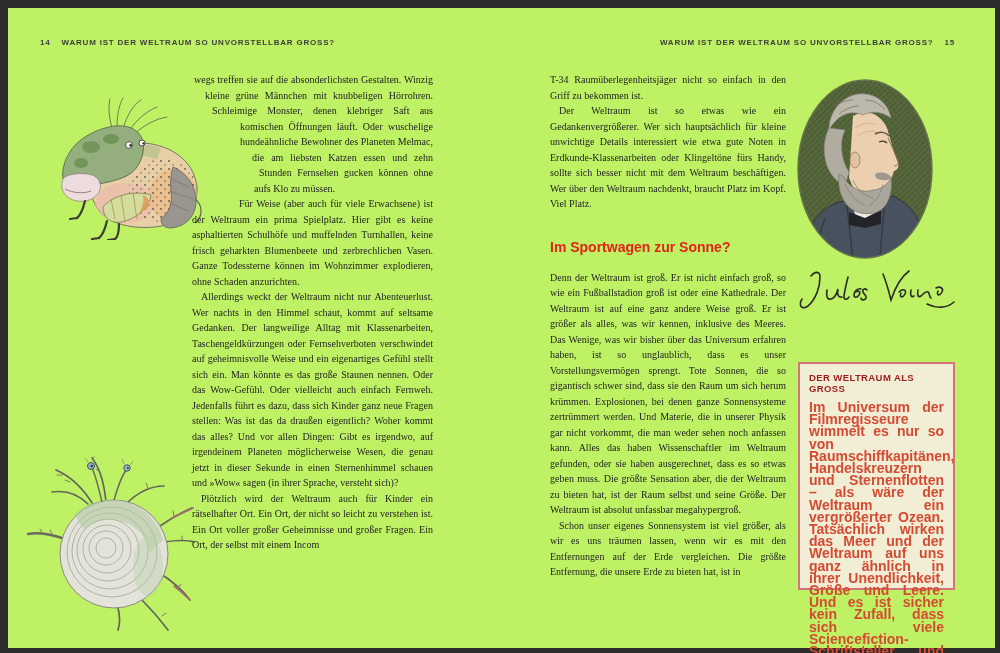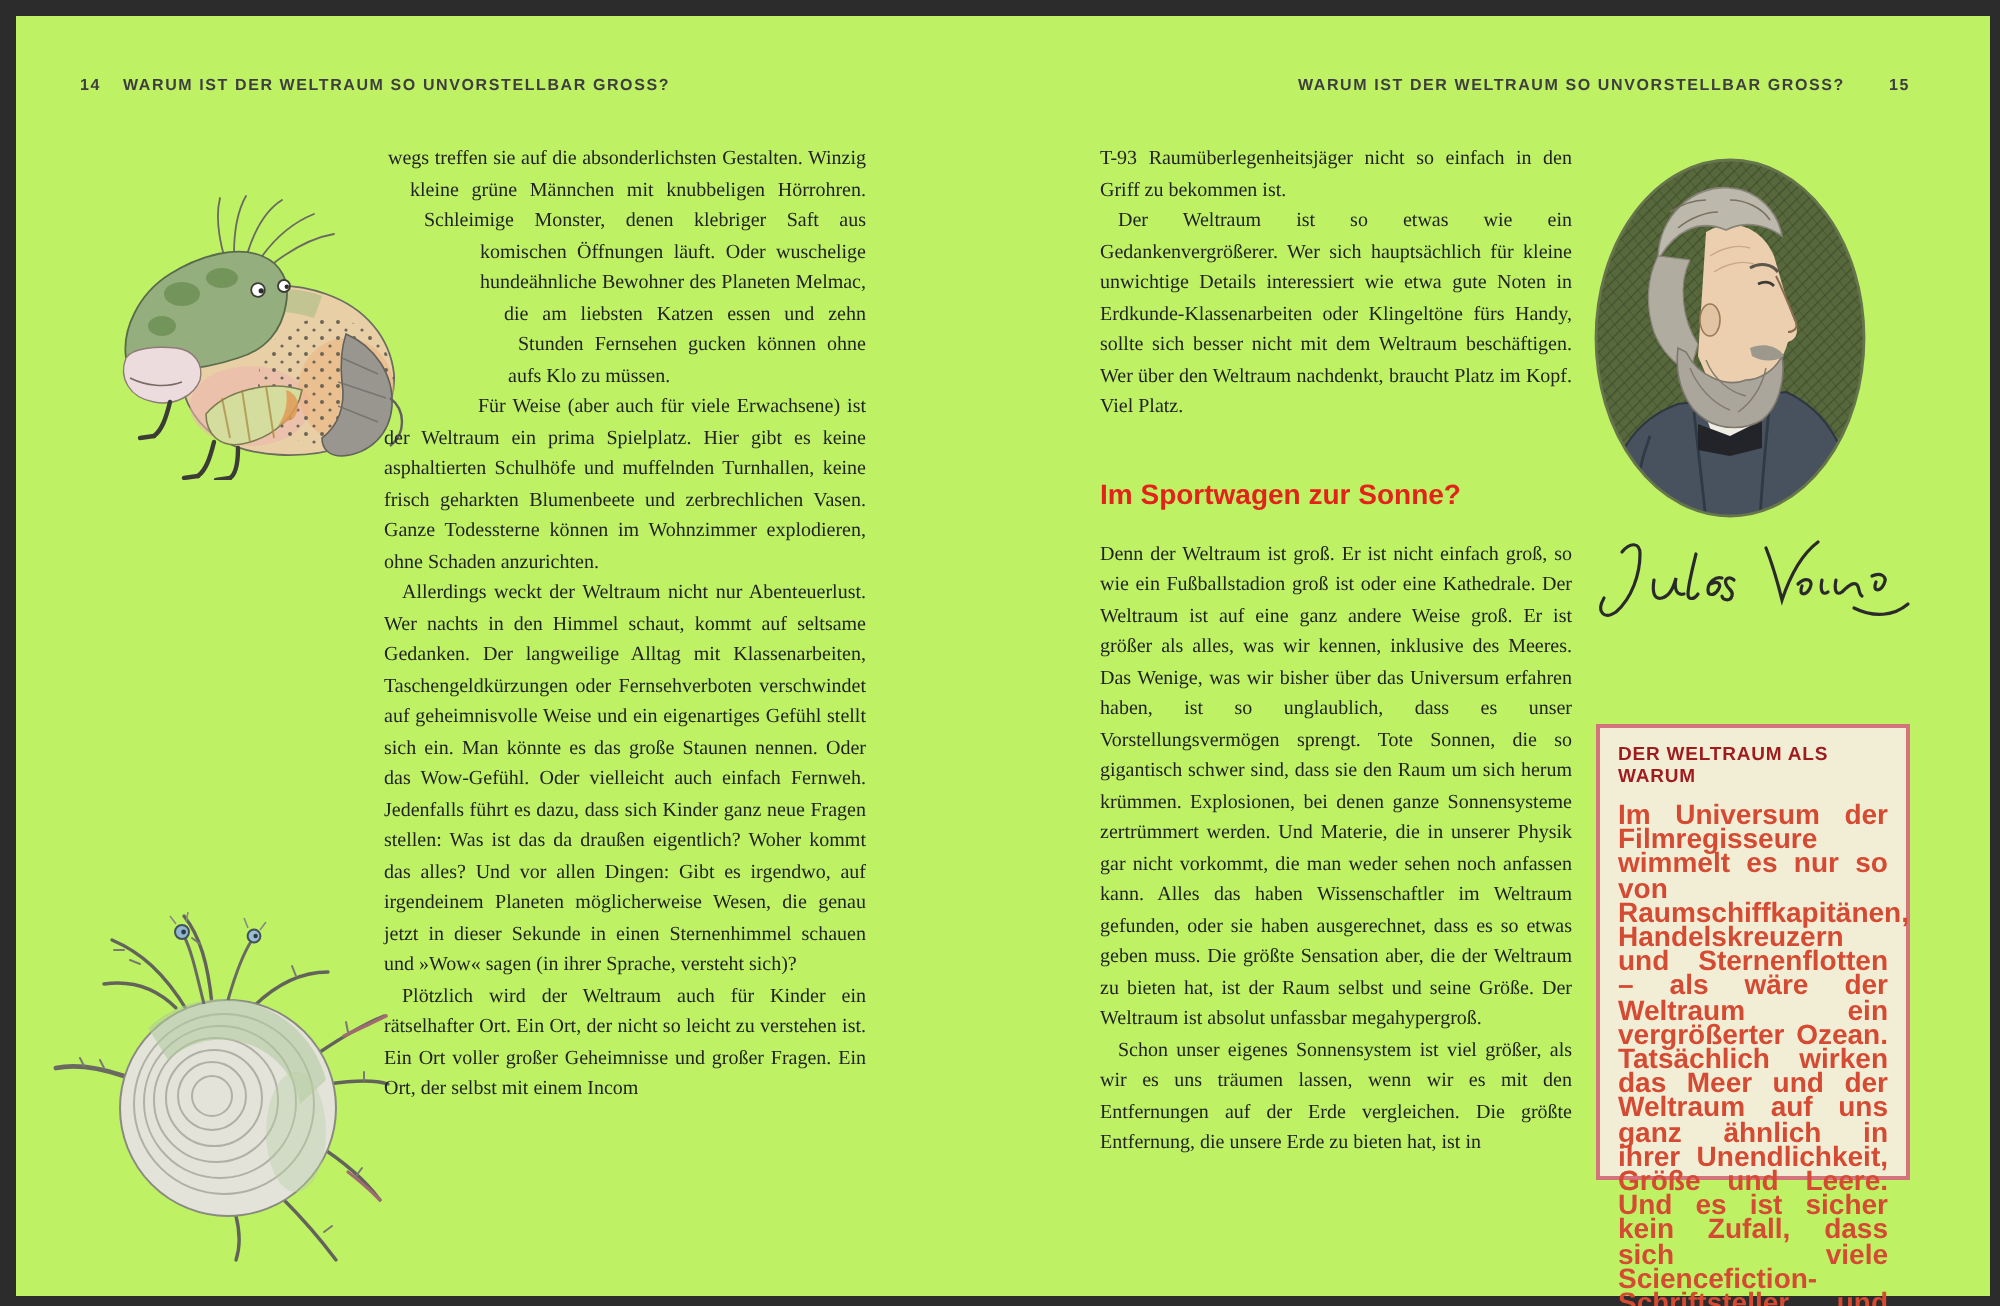--- a/index.html
+++ b/index.html
@@ -16,21 +16,21 @@
   
   .running-head{
     position:absolute;top:30px;
     font-family:"Liberation Sans", sans-serif;
     font-weight:bold;font-size:8px;letter-spacing:0.8px;
     color:#3e3e3e;white-space:nowrap;
   }
   .head-left{left:32px;}
   .head-right{right:40px;}
   .pagenum-left{margin-right:11px;}
-  .pagenum-right{margin-left:22px;text-align:center;}
+  .pagenum-right{margin-left:11px;text-align:center;}
 
   
   .col{position:absolute;top:64px;}
   .col-left{left:184px;width:241px;}
   .col-right{left:542px;width:236px;}
   .col p{
     margin:0;font-size:10px;line-height:15.5px;
     text-align:justify;color:#232323;
   }
   .col p.ind{text-indent:9px;}
@@ -189,21 +189,21 @@
   </svg>
 
   <div class="col col-left">
     <p><i class="st" style="width:2px"></i><i class="st" style="width:13px"></i><i class="st" style="width:20px"></i><i class="st" style="width:15px"></i><i class="st" style="width:48px"></i><i class="st" style="width:60px"></i><i class="st" style="width:67px"></i><i class="st" style="width:62px"></i><i class="st" style="width:38px"></i><span>wegs treffen sie auf die absonderlichsten Gestalten. Winzig kleine grüne Männchen mit knubbeligen Hörrohren. Schleimige Monster, denen klebriger Saft aus komischen Öffnungen läuft. Oder wuschelige hundeähnliche Bewohner des Planeten Melmac, die am liebsten Katzen essen und zehn Stunden Fernsehen gucken können ohne aufs Klo zu müssen.</span></p>
     <p class="ind"><span>Für Weise (aber auch für viele Erwachsene) ist der Weltraum ein prima Spielplatz. Hier gibt es keine asphaltierten Schulhöfe und muffelnden Turnhallen, keine frisch geharkten Blumenbeete und zerbrechlichen Vasen. Ganze Todessterne können im Wohnzimmer explodieren, ohne Schaden anzurichten.</span></p>
     <p class="ind"><span>Allerdings weckt der Weltraum nicht nur Abenteuerlust. Wer nachts in den Himmel schaut, kommt auf seltsame Gedanken. Der langweilige Alltag mit Klassenarbeiten, Taschengeldkürzungen oder Fernsehverboten verschwindet auf geheimnisvolle Weise und ein eigenartiges Gefühl stellt sich ein. Man könnte es das große Staunen nennen. Oder das Wow-Gefühl. Oder vielleicht auch einfach Fernweh. Jedenfalls führt es dazu, dass sich Kinder ganz neue Fragen stellen: Was ist das da draußen eigentlich? Woher kommt das alles? Und vor allen Dingen: Gibt es irgendwo, auf irgendeinem Planeten möglicherweise Wesen, die genau jetzt in dieser Sekunde in einen Sternenhimmel schauen und »Wow« sagen (in ihrer Sprache, versteht sich)?</span></p>
     <p class="ind"><span>Plötzlich wird der Weltraum auch für Kinder ein rätselhafter Ort. Ein Ort, der nicht so leicht zu verstehen ist. Ein Ort voller großer Geheimnisse und großer Fragen. Ein Ort, der selbst mit einem Incom</span></p>
   </div>
 
   <div class="col col-right">
-    <p><span>T-93 Raumüberlegenheitsjäger nicht so einfach in den Griff zu bekommen ist.</span></p>
+    <p><span>T-34 Raumüberlegenheitsjäger nicht so einfach in den Griff zu bekommen ist.</span></p>
     <p class="ind"><span>Der Weltraum ist so etwas wie ein Gedankenvergrößerer. Wer sich hauptsächlich für kleine unwichtige Details interessiert wie etwa gute Noten in Erdkunde-Klassenarbeiten oder Klingeltöne fürs Handy, sollte sich besser nicht mit dem Weltraum beschäftigen. Wer über den Weltraum nachdenkt, braucht Platz im Kopf. Viel Platz.</span></p>
     <h2 class="section-heading">Im Sportwagen zur Sonne?</h2>
     <p><span>Denn der Weltraum ist groß. Er ist nicht einfach groß, so wie ein Fußballstadion groß ist oder eine Kathedrale. Der Weltraum ist auf eine ganz andere Weise groß. Er ist größer als alles, was wir kennen, inklusive des Meeres. Das Wenige, was wir bisher über das Universum erfahren haben, ist so unglaublich, dass es unser Vorstellungsvermögen sprengt. Tote Sonnen, die so gigantisch schwer sind, dass sie den Raum um sich herum krümmen. Explosionen, bei denen ganze Sonnensysteme zertrümmert werden. Und Materie, die in unserer Physik gar nicht vorkommt, die man weder sehen noch anfassen kann. Alles das haben Wissenschaftler im Weltraum gefunden, oder sie haben ausgerechnet, dass es so etwas geben muss. Die größte Sensation aber, die der Weltraum zu bieten hat, ist der Raum selbst und seine Größe. Der Weltraum ist absolut unfassbar megahypergroß.</span></p>
     <p class="ind"><span>Schon unser eigenes Sonnensystem ist viel größer, als wir es uns träumen lassen, wenn wir es mit den Entfernungen auf der Erde vergleichen. Die größte Entfernung, die unsere Erde zu bieten hat, ist in</span></p>
   </div>
 
   <svg class="illo portrait" viewBox="0 0 140 182">
     <defs>
       <clipPath id="ov">
           <ellipse cx="70" cy="91" rx="67" ry="89"></ellipse>
@@ -252,17 +252,17 @@
         <path d="M102,30 C106,26 110,28 108,32 C106,36 102,36 104,31"></path>
         <path d="M114,28 C113,33 114,36 117,34"></path>
         <path d="M121,28 C120,33 121,36 124,34 C126,32 129,29 131,30 C133,31 132,35 134,36"></path>
         <path d="M139,26 C143,24 147,26 145,30 C143,34 139,34 141,29"></path>
         <path d="M130,42 C140,47 150,46 157,40"></path>
       </g>
     </svg>
   </div>
 
   <aside class="sidebar">
-    <div class="sidebar-title">DER WELTRAUM ALS WARUM</div>
+    <div class="sidebar-title">DER WELTRAUM ALS GROSS</div>
     <div class="sidebar-body">Im Universum der Filmregisseure wimmelt es nur so von Raumschiffkapitänen, Handelskreuzern und Sternenflotten – als wäre der Weltraum ein vergrößerter Ozean. Tatsächlich wirken das Meer und der Weltraum auf uns ganz ähnlich in ihrer Unendlichkeit, Größe und Leere. Und es ist sicher kein Zufall, dass sich viele Sciencefiction-Schriftsteller und Regisseure vom Meer inspirieren ließen. Jules Verne, einer der frühesten Sciencefiction-Autoren, wurde sogar in einer Hafenstadt geboren, im französischen Lille.</div>
   </aside>
 
 </div>
 
 </body></html>

